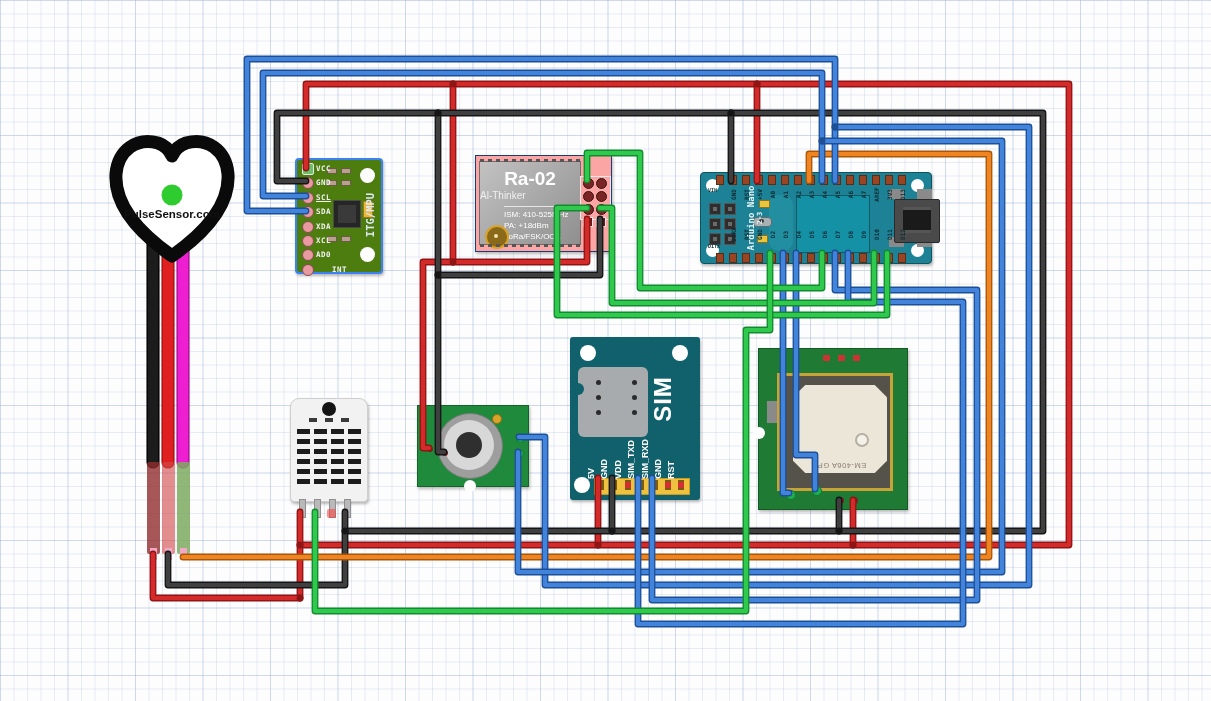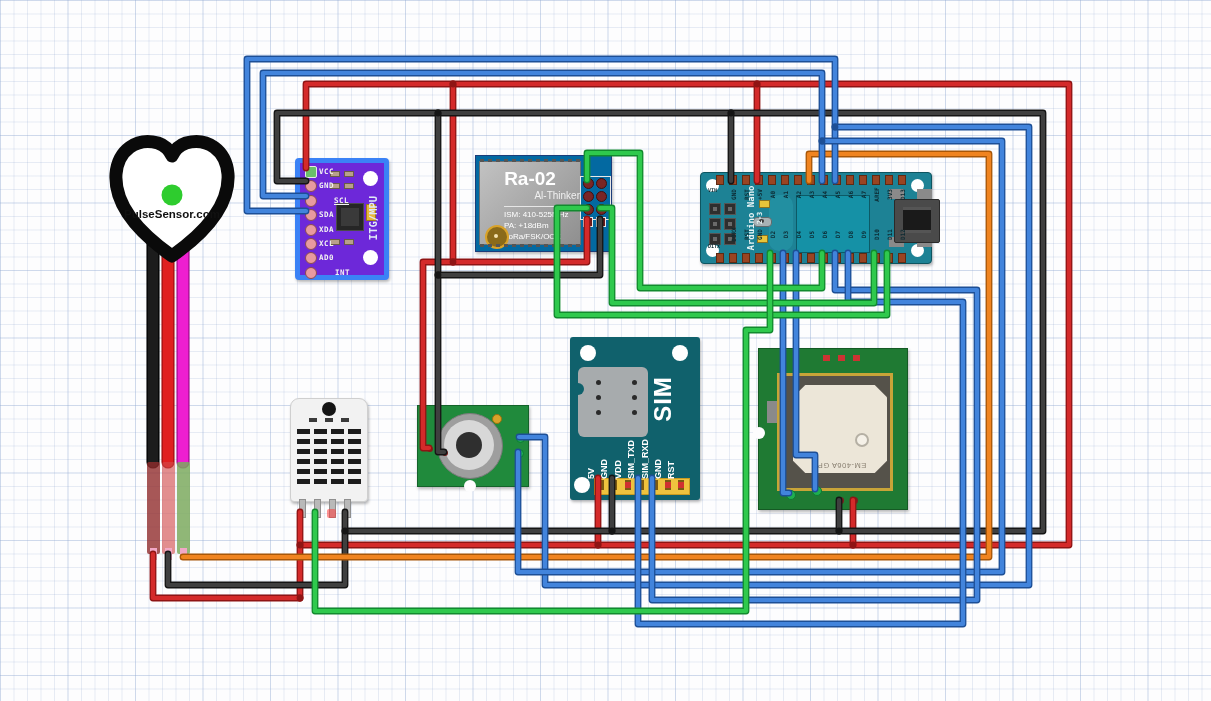--- a/index.html
+++ b/index.html
@@ -11,40 +11,40 @@
       linear-gradient(rgba(150,175,215,.30) 1px, transparent 1px),
       linear-gradient(90deg, rgba(150,175,215,.30) 1px, transparent 1px),
       linear-gradient(rgba(125,150,200,.18) 1px, transparent 1px),
       linear-gradient(90deg, rgba(125,150,200,.18) 1px, transparent 1px);
     background-size:67.5px 67.5px,67.5px 67.5px,13.5px 13.5px,13.5px 13.5px;
   }
   .board{position:absolute;box-shadow:1px 2px 3px rgba(0,0,0,.28);z-index:5;}
   .abs{position:absolute;}
 
   
-  .mpu{left:295px;top:158px;width:84px;height:112px;background:#6d28d9;border-radius:4px;border:5px solid #3b82f6;}
+  .mpu{left:295px;top:158px;width:84px;height:112px;background:#4d7c0f;border-radius:4px;border:2px solid #3b82f6;}
   .mpu .hole{width:15px;height:15px;border-radius:50%;background:#fff;}
   .mpu .pin{width:10px;height:10px;border-radius:50%;background:#e89aa0;border:1px solid #8a4a50;}
   .mpu .pin.vcc{background:#6abf69;border-radius:2px;border:1.5px solid #e8e8e8;}
   .mpu .plabel{font:bold 7.5px "DejaVu Sans Mono",monospace;color:#f2f2f2;letter-spacing:.5px;}
   .mpu-name{font:bold 10.5px "DejaVu Sans Mono",monospace;color:#dfe8f5;text-align:center;transform:rotate(-90deg);}
   .chip{left:36px;top:40px;width:26px;height:26px;background:#262626;border:1px solid #4a4a4a;}
   .chip:after{content:"";position:absolute;left:4px;top:4px;right:4px;bottom:4px;background:#3a3a3a;}
   .ycap{left:66px;top:41px;width:8px;height:15px;background:#e8b73a;border:1px solid #9a7a1a;}
   .smd{background:#b9a08a;border:1px solid #6a5a4a;width:8px;height:4px;}
 
   
-  .lora{left:475px;top:155px;width:135px;height:95px;background:#0369a1;border:1px solid #1c3d7a;}
+  .lora{left:475px;top:155px;width:135px;height:95px;background:#fca5a5;border:1px solid #1c3d7a;}
   .shield{left:3px;top:5px;width:100px;height:82px;background:linear-gradient(135deg,#c2c2c2,#8f8f8f);border:1px solid #6f6f6f;}
   .shield:before{content:"";position:absolute;left:0;top:-3px;right:0;height:3px;
      background:repeating-linear-gradient(90deg,#555 0 4px,transparent 4px 8px);}
   .shield:after{content:"";position:absolute;left:0;bottom:-3px;right:0;height:3px;
      background:repeating-linear-gradient(90deg,#555 0 4px,transparent 4px 8px);}
   .lora-title{top:6px;left:0;width:100px;text-align:center;font:bold 19px "Liberation Sans",sans-serif;color:#fff;}
-  .lora-brand{top:28px;left:0;width:100px;text-align:right;font:10px "Liberation Sans",sans-serif;color:#f0f0f0;}
+  .lora-brand{top:28px;left:0;width:100px;text-align:left;font:10px "Liberation Sans",sans-serif;color:#f0f0f0;}
   .lora-specs{left:24px;top:44px;width:74px;border-top:1px solid #e6e6e6;padding-top:2px;
      font:8px "Liberation Sans",sans-serif;color:#fff;line-height:11px;}
   .antenna{left:5px;top:63px;width:20px;height:20px;border-radius:50%;background:#8a6a1a;border:2px solid #d9a32a;}
   .antenna:after{content:"";position:absolute;left:7px;top:7px;width:4px;height:4px;border-radius:50%;background:#f4e2b0;}
   .lora-header{left:104px;top:20px;width:29px;height:42px;border:1.5px solid #e8e8e8;}
   .lora .hpin{width:9px;height:9px;border-radius:50%;background:#7a2525;border:1px solid #3f1010;}
   .lora .hpad{width:8px;height:8px;background:#6a1a1a;border:1px solid #e8e8e8;}
 
   
   .nano{left:700px;top:172px;width:230px;height:90px;background:#1d8295;border-radius:4px;border:1px solid #0e5560;}
@@ -135,21 +135,21 @@
   <div class="abs smd" style="left:44px;top:20px;"></div>
   <div class="abs smd" style="left:30px;top:76px;"></div>
   <div class="abs smd" style="left:44px;top:76px;"></div>
   <div class="abs mpu-name" style="left:29px;top:48px;width:90px;height:14px;">ITG/MPU</div>
   <div id="mpu-pins">
       <div class="abs pin vcc" style="left: 5px; top: 3px;"></div>
       <div class="abs plabel" style="left: 19px; top: 4px;">VCC</div>
       <div class="abs pin" style="left: 5px; top: 17px;"></div>
       <div class="abs plabel" style="left: 19px; top: 18px;">GND</div>
       <div class="abs pin" style="left: 5px; top: 32px;"></div>
-      <div class="abs plabel" style="left: 34px; top: 33px; text-decoration: underline;">SCL</div>
+      <div class="abs plabel" style="left: 19px; top: 33px; text-decoration: underline;">SCL</div>
       <div class="abs pin" style="left: 5px; top: 46px;"></div>
       <div class="abs plabel" style="left: 19px; top: 47px;">SDA</div>
       <div class="abs pin" style="left: 5px; top: 61px;"></div>
       <div class="abs plabel" style="left: 19px; top: 62px;">XDA</div>
       <div class="abs pin" style="left: 5px; top: 75px;"></div>
       <div class="abs plabel" style="left: 19px; top: 76px;">XCL</div>
       <div class="abs pin" style="left: 5px; top: 89px;"></div>
       <div class="abs plabel" style="left: 19px; top: 90px;">AD0</div>
       <div class="abs pin" style="left: 5px; top: 104px;"></div>
       <div class="abs plabel" style="left: 19px; top: 105px; margin-left: 16px;">INT</div>

